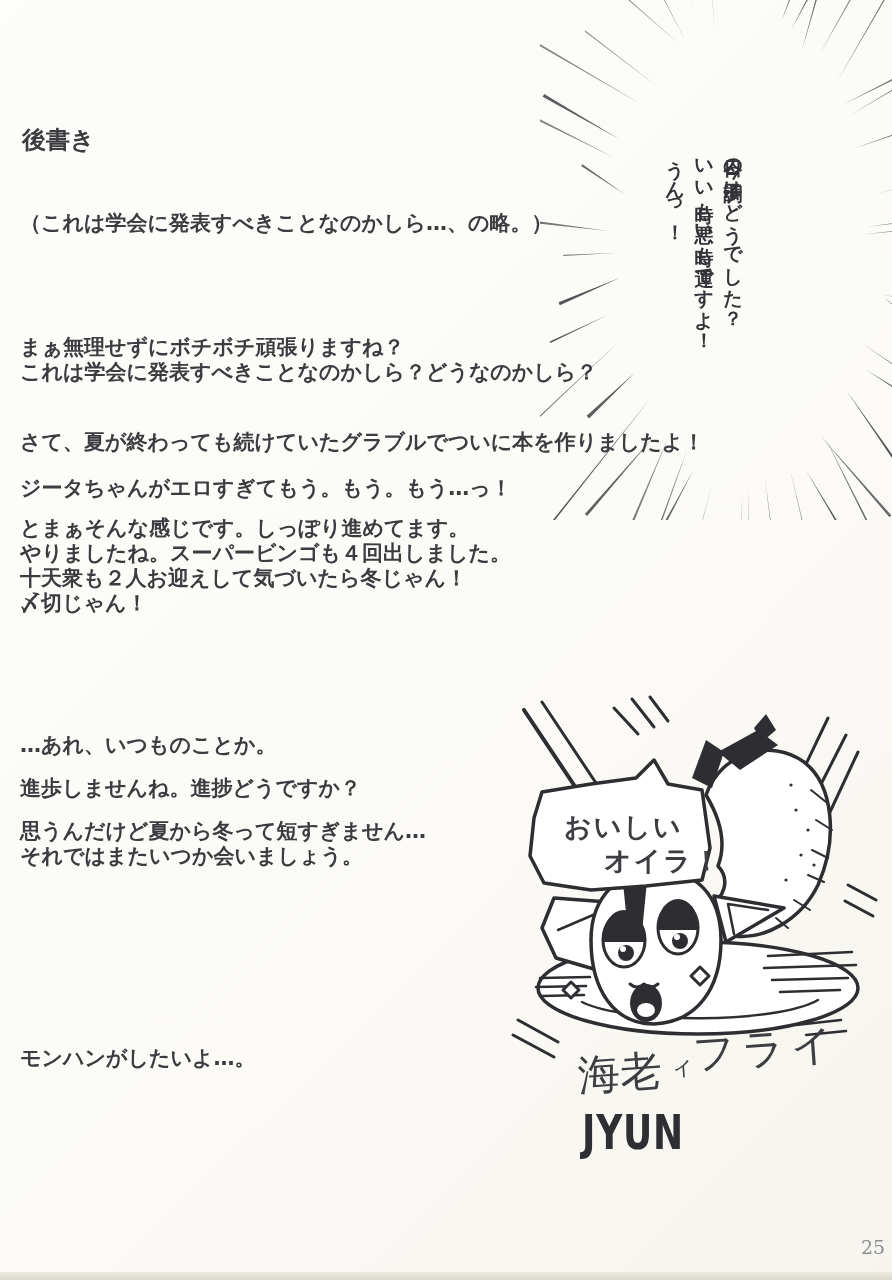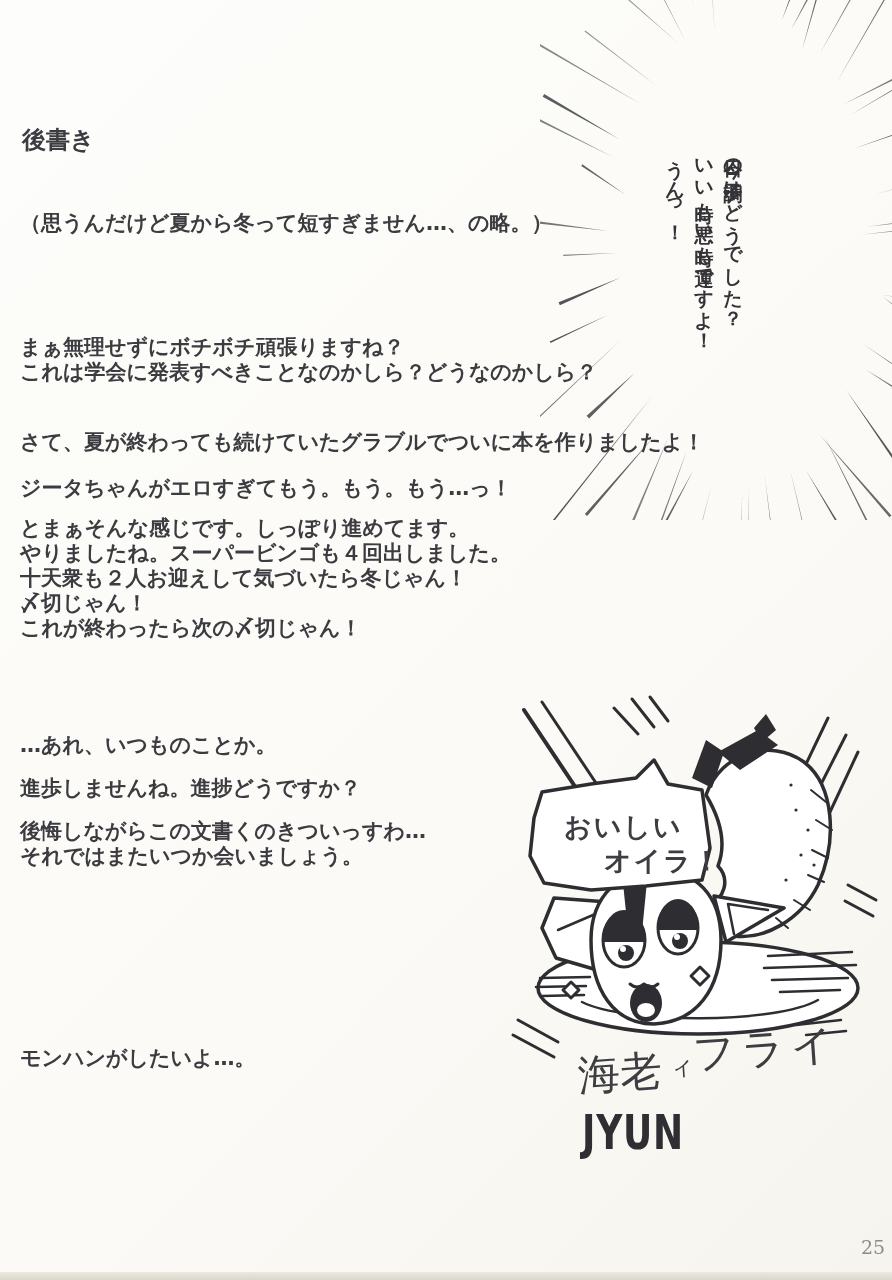--- a/index.html
+++ b/index.html
@@ -97,47 +97,46 @@
 
   <div class="burst-text jp">
     <span>今日の調子はどうでした？</span>
     <span>いい時も悪い時も運ですよ！</span>
     <span>うんっ！</span>
   </div>
 
   <div class="title jp">後書き</div>
 
   <div class="para" style="top:211px">
-    <span>（思うんだけど夏から冬って短すぎません…、の略。）</span>
+    <span>（これは学会に発表すべきことなのかしら…、の略。）</span>
   </div>
   <div class="para" style="top:335px">
     <span>まぁ無理せずにボチボチ頑張りますね？</span>
     <span>これは学会に発表すべきことなのかしら？どうなのかしら？</span>
   </div>
   <div class="para" style="top:430px">
     <span>さて、夏が終わっても続けていたグラブルでついに本を作りましたよ！</span>
   </div>
   <div class="para" style="top:476px">
     <span>ジータちゃんがエロすぎてもう。もう。もう…っ！</span>
   </div>
   <div class="para" style="top:516px">
     <span>とまぁそんな感じです。しっぽり進めてます。</span>
     <span>やりましたね。スーパービンゴも４回出しました。</span>
     <span>十天衆も２人お迎えして気づいたら冬じゃん！</span>
     <span>〆切じゃん！</span>
-    <span>これが終わったら次の〆切じゃん！</span>
   </div>
   <div class="para" style="top:733px">
     <span>…あれ、いつものことか。</span>
   </div>
   <div class="para" style="top:776px">
     <span>進歩しませんね。進捗どうですか？</span>
   </div>
   <div class="para" style="top:819px">
-    <span>後悔しながらこの文書くのきついっすわ…</span>
+    <span>思うんだけど夏から冬って短すぎません…</span>
     <span>それではまたいつか会いましょう。</span>
   </div>
   <div class="para" style="top:1046px">
     <span>モンハンがしたいよ…。</span>
   </div>
 
   <div class="illus">
     <svg width="422" height="420" viewBox="0 0 422 420">
 
       <g class="ink" stroke-width="4">

